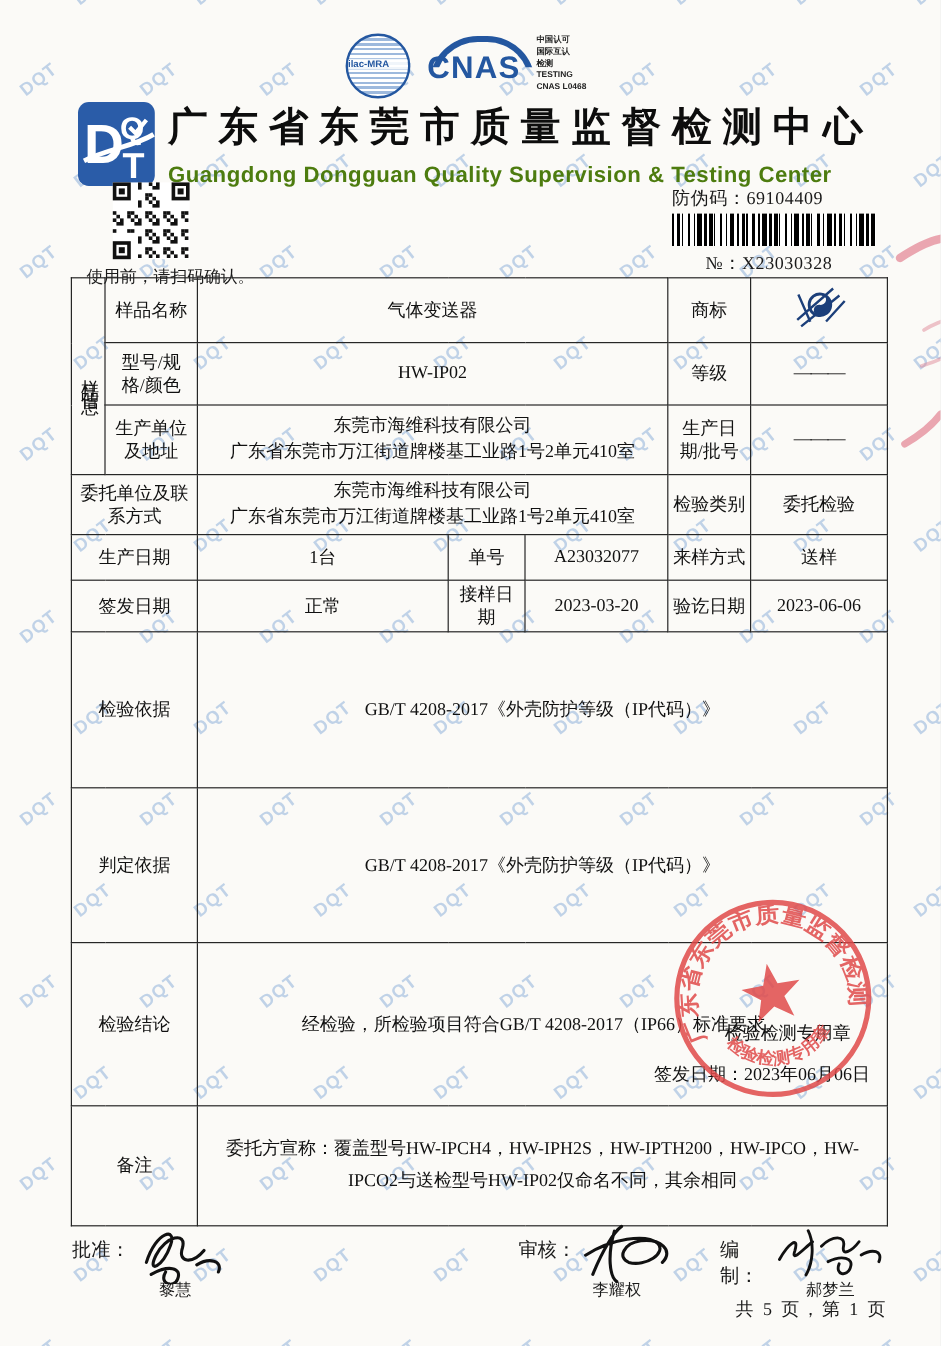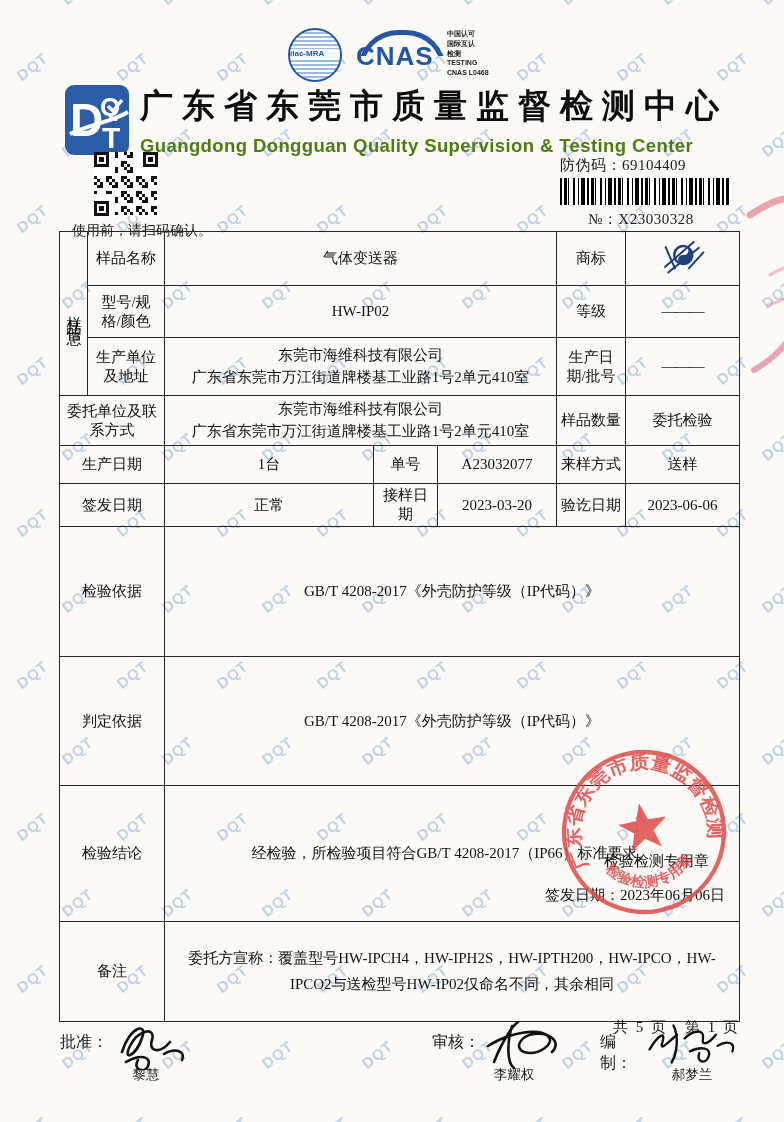--- a/index.html
+++ b/index.html
@@ -59,21 +59,21 @@
   .dash{letter-spacing:-1px;}
   .two-line div{line-height:1.45;}
   
   .stamp{position:absolute;left:558px;top:746px;z-index:3;opacity:.85;transform:rotate(-10deg);pointer-events:none;}
   .edge-marks{position:absolute;right:0;top:185px;z-index:2;opacity:.5;pointer-events:none;}
   
   .sig-row{position:absolute;left:60px;top:1018px;width:680px;height:70px;}
   .sig-block{position:absolute;display:flex;align-items:flex-start;}
   .sig-label{font:16px "Liberation Serif",serif;margin-top:14px;}
   .sig-name{position:absolute;font:13.5px "Liberation Serif",serif;top:48px;text-align:center;width:80px;}
-  .page-footer{position:absolute;right:44px;top:1018px;font:15px "Liberation Serif",serif;letter-spacing:2px;}
+  .page-footer{position:absolute;right:44px;top:1082px;font:15px "Liberation Serif",serif;letter-spacing:2px;}
   svg text{font-family:"Liberation Sans",sans-serif;}
 </style>
 </head>
 <body>
 
 <div class="page">
   <div class="wm-layer">
       <span class="wm" style="left: 60px; top: -18px;">DQT</span>
       <span class="wm" style="left: 160px; top: -18px;">DQT</span>
       <span class="wm" style="left: 260px; top: -18px;">DQT</span>
@@ -384,21 +384,21 @@
         </td>
         <td>生产日期/批号</td>
         <td class="dash">———</td>
       </tr>
       <tr style="height:50px">
         <td colspan="2">委托单位及联系方式</td>
         <td colspan="3" class="two-line">
           <div>东莞市海维科技有限公司</div>
           <div>广东省东莞市万江街道牌楼基工业路1号2单元410室</div>
         </td>
-        <td>样品数量</td>
+        <td>检验类别</td>
         <td>委托检验</td>
       </tr>
       <tr style="height:38px">
         <td colspan="2">生产日期</td>
         <td>1台</td>
         <td>单号</td>
         <td>A23032077</td>
         <td>来样方式</td>
         <td>送样</td>
       </tr>

